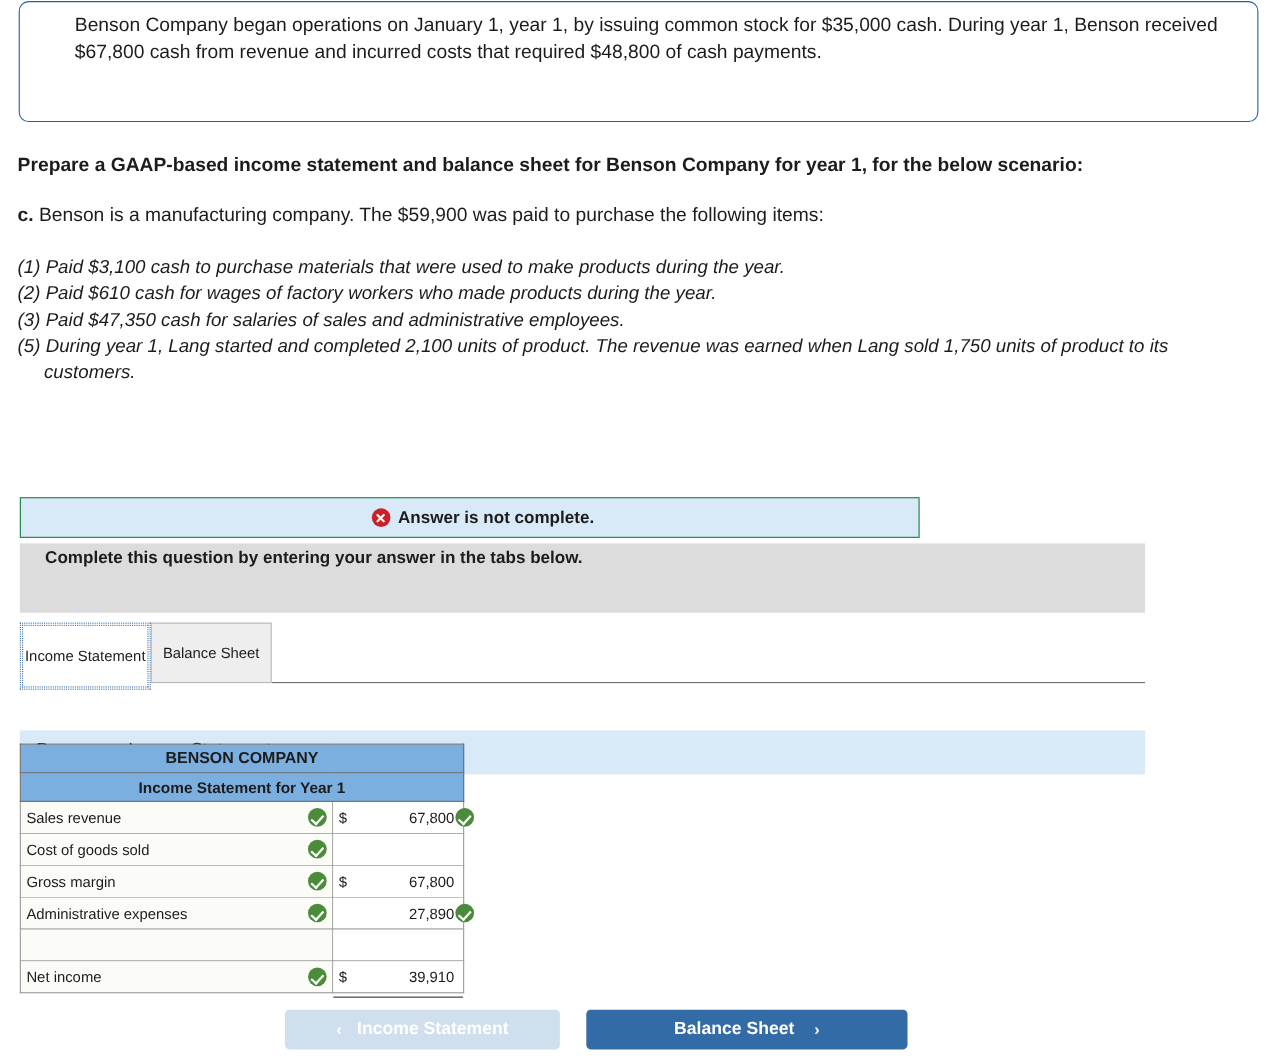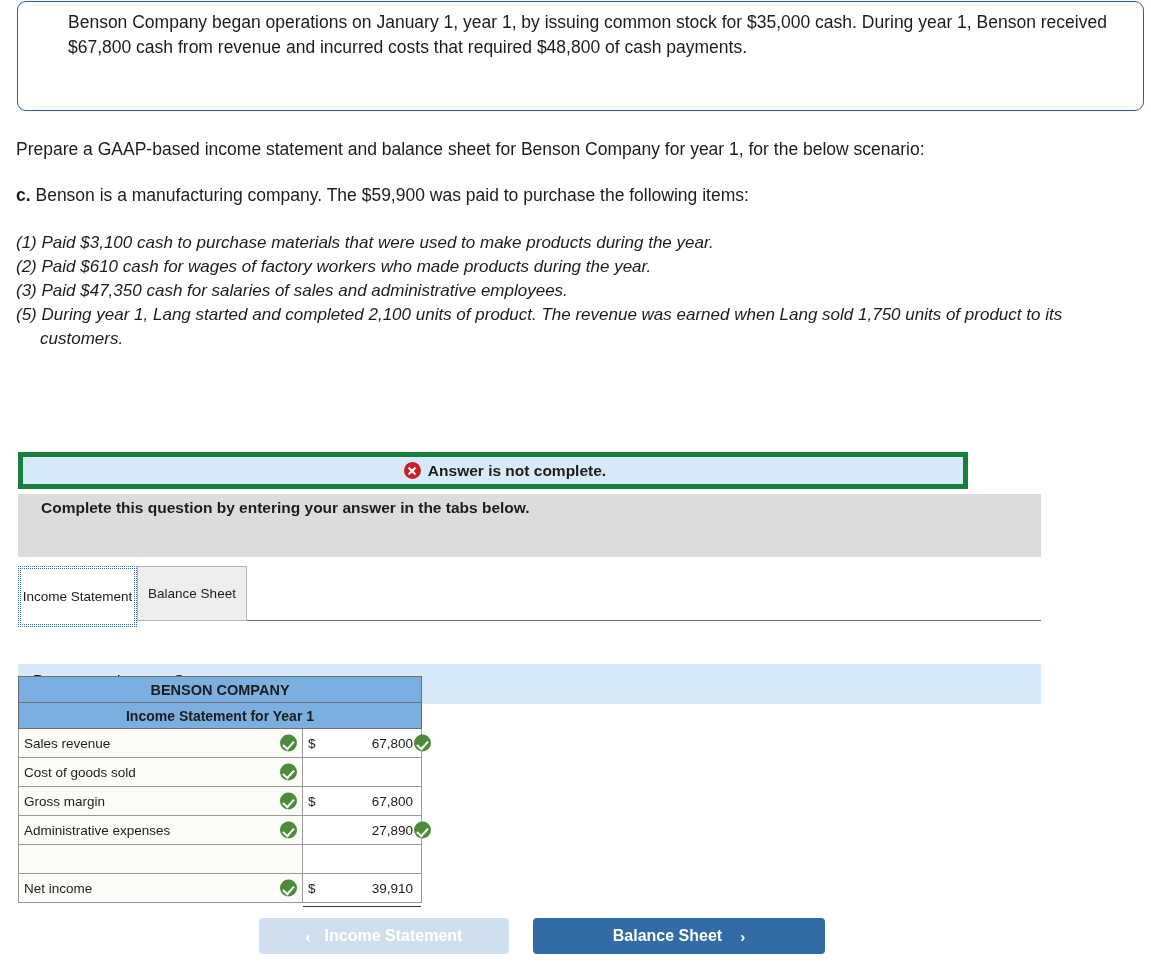--- a/index.html
+++ b/index.html
@@ -39,21 +39,21 @@
   }
 
   
   .prompt-line {
     position: absolute;
     left: 16px;
     font-size: 17.5px;
     line-height: 24px;
     color: #1c1c1c;
   }
-  #prompt-main { top: 137px; width: 1120px; }
+  #prompt-main { top: 137px; width: 1120px; font-weight: bold; }
   #prompt-sub  { top: 183px; width: 1120px; }
   #prompt-sub b { font-weight: bold; }
 
   .items-list {
     position: absolute;
     left: 16px;
     top: 231px;
     width: 1130px;
     font-size: 17px;
     line-height: 23.5px;
@@ -64,25 +64,25 @@
     padding-left: 24px;
     text-indent: -24px;
     margin: 0 0 0.5px 0;
   }
 
   
   .status-banner {
     position: absolute;
     left: 18px;
     top: 452px;
-    width: 950px;
+    width: 818px;
     height: 37px;
     box-sizing: border-box;
     background: #d8eaf8;
-    border: 5px solid #15803d;
+    border: 1px solid #15803d;
     display: flex;
     align-items: center;
     justify-content: center;
     padding-left: 24px;
   }
   .status-banner .txt {
     font-size: 15.5px;
     font-weight: bold;
     color: #1c1c1c;
   }

